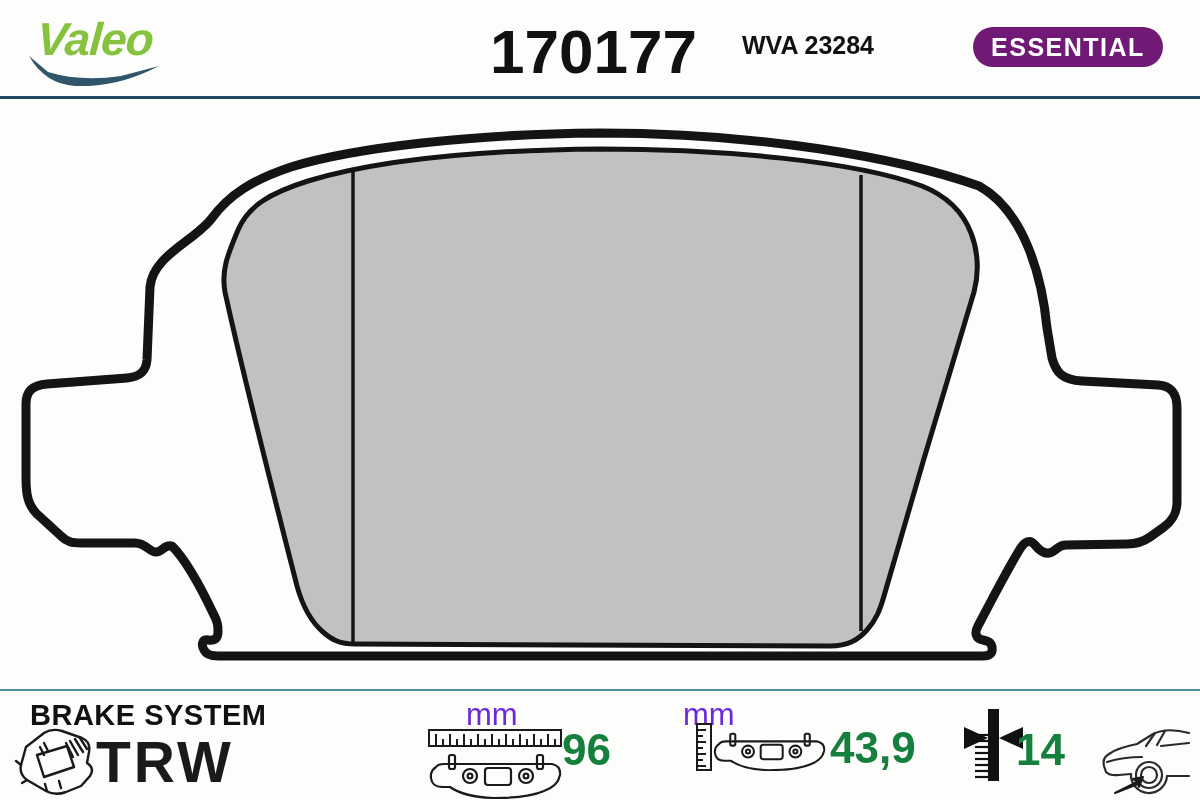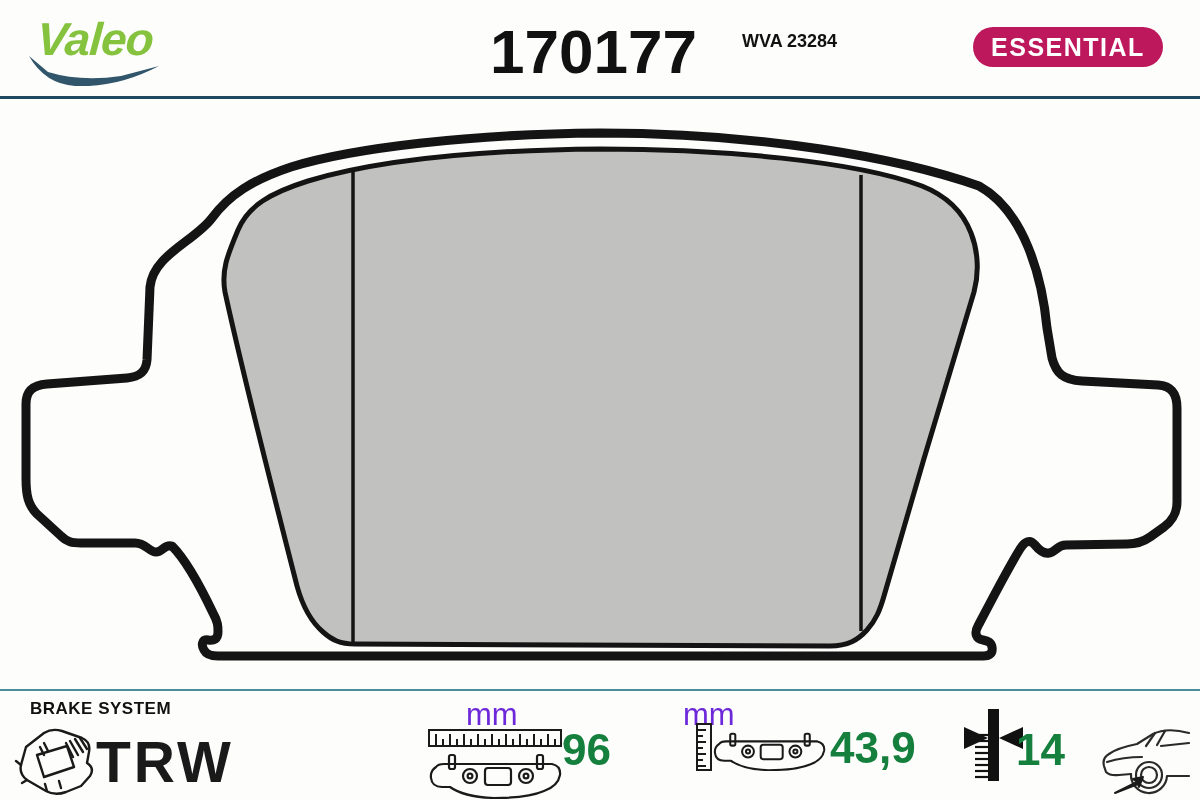--- a/index.html
+++ b/index.html
@@ -6,27 +6,27 @@
   .page{
     position:relative;width:1200px;height:800px;background:#fdfdfc;
     font-family:"Liberation Sans", sans-serif;color:#121212;overflow:hidden;
   }
   
   .header{position:absolute;left:0;top:0;width:1200px;height:96px;background:#fdfdfc;border-bottom:3px solid #1d4a5f;}
   .valeo-logo{position:absolute;left:25px;top:10px;width:150px;height:80px;}
   .valeo-text{position:absolute;left:12px;top:2px;font-size:46px;font-weight:800;font-style:italic;color:#85c23e;letter-spacing:-1px;transform:skewX(-4deg);}
   .valeo-swoosh{position:absolute;left:0px;top:46px;}
   .part-number{position:absolute;left:490px;top:16px;font-size:62px;font-weight:700;letter-spacing:0px;color:#111;}
-  .wva-number{position:absolute;left:742px;top:31px;font-size:18px;font-weight:700;color:#111;}
-  .essential-badge{position:absolute;left:973px;top:27px;width:190px;height:40px;background:#be185d;border-radius:21px;display:flex;align-items:center;justify-content:center;font-size:25px;font-weight:700;color:#ffffff;letter-spacing:1.5px;}
+  .wva-number{position:absolute;left:742px;top:31px;font-size:25px;font-weight:700;color:#111;}
+  .essential-badge{position:absolute;left:973px;top:27px;width:190px;height:40px;background:#701a75;border-radius:21px;display:flex;align-items:center;justify-content:center;font-size:25px;font-weight:700;color:#ffffff;letter-spacing:1.5px;}
   
   .drawing-area{position:absolute;left:0;top:98px;width:1200px;height:588px;}
   
   .footer{position:absolute;left:0;top:689px;width:1200px;height:111px;border-top:2px solid #4b8e9b;background:#fdfdfc;}
-  .brake-system-label{position:absolute;left:30px;top:8px;font-size:17px;font-weight:700;letter-spacing:0.5px;color:#111;}
+  .brake-system-label{position:absolute;left:30px;top:8px;font-size:29px;font-weight:700;letter-spacing:0.5px;color:#111;}
   .caliper-icon{position:absolute;left:10px;top:30px;}
   .trw-text{position:absolute;left:96px;top:38px;font-size:57px;font-weight:700;letter-spacing:3px;color:#1a1a1a;}
   .unit-label{position:absolute;font-size:31px;font-weight:400;color:#6d28d9;}
   .unit-width{left:466px;top:6px;}
   .unit-height{left:683px;top:6px;}
   .measure-value{position:absolute;font-size:44px;font-weight:700;color:#15803d;}
   .value-width{left:562px;top:34px;}
   .value-height{left:830px;top:32px;}
   .value-thickness{left:1016px;top:34px;}
   .hruler-icon{position:absolute;left:428px;top:38px;}

